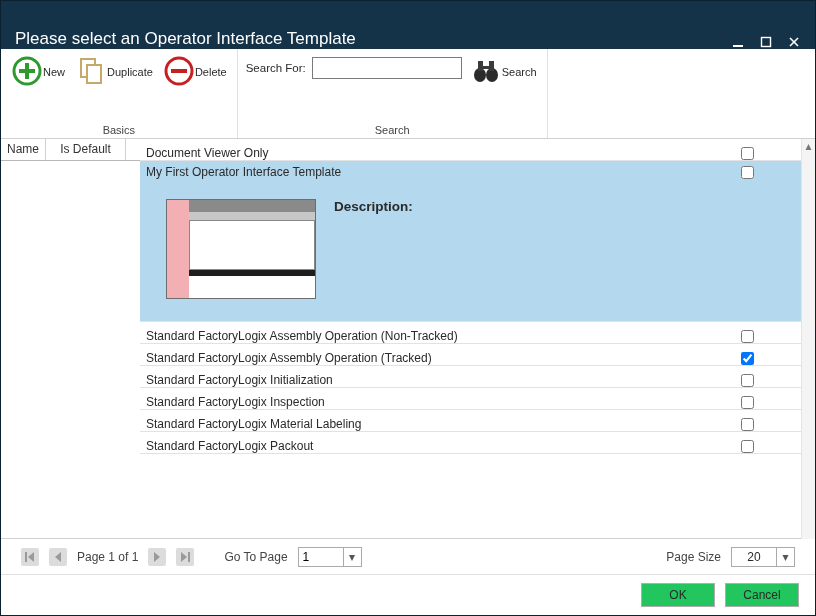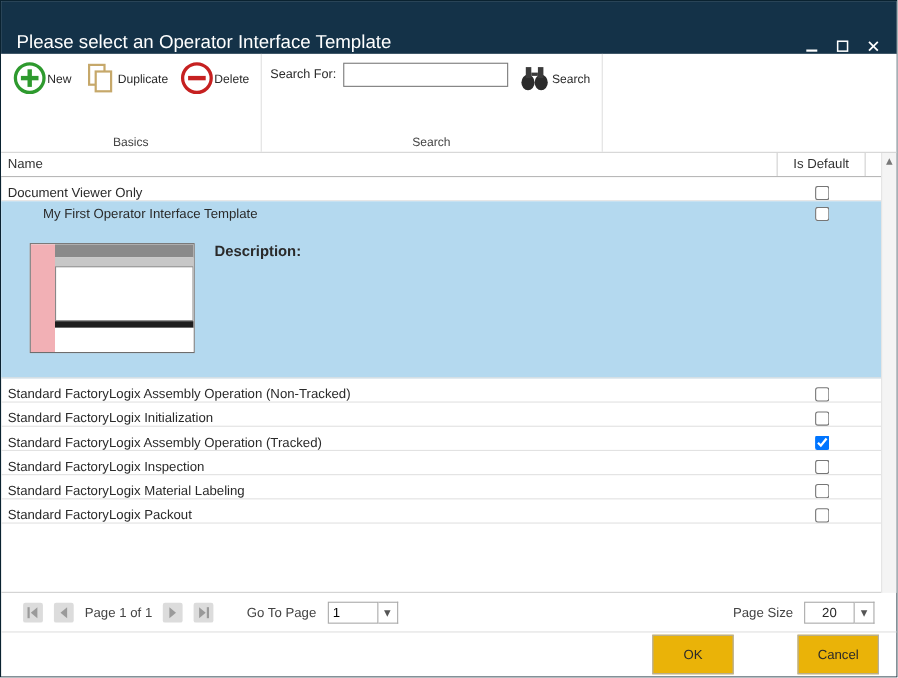--- a/index.html
+++ b/index.html
@@ -13,53 +13,53 @@
   .ribbon-group { border-right: 1px solid #e0e0e0; display: flex; flex-direction: column; align-items: center; padding: 4px 8px 2px 8px; }
   .ribbon-group .items { display: flex; gap: 6px; align-items: flex-start; flex: 1; }
   .ribbon-btn { display: flex; flex-direction: row; align-items: center; justify-content: flex-start; padding: 2px; min-width: 36px; cursor: pointer; }
   .ribbon-btn .icon { width: 32px; height: 32px; }
   .ribbon-btn .lbl { font-size: 11px; margin-top: 2px; }
   .ribbon-group .grp-label { font-size: 11px; color: #444; margin-top: 2px; }
   .search-line { display:flex; align-items:center; gap:6px; margin-top:4px;}
   .search-line label { font-size: 11.5px; }
   .search-line input { height: 22px; width: 150px; border: 1px solid #7a7a7a; padding: 2px 4px; }
   .grid-wrap { flex: 1; display:flex; position: relative; }
-  .grid { flex:1; display:flex; flex-direction: column; border-bottom: 1px solid #d0d0d0;}
+  .grid { flex:1; display:flex; border-bottom: 1px solid #d0d0d0;}
   .grid-header { display:flex; background:#fff; border-bottom:1px solid #b8b8b8; height:22px; }
   .gh-cell { padding: 3px 6px; font-size: 12px; color:#333; }
   .gh-name { flex:1; border-right:1px solid #d0d0d0; }
   .gh-def { width: 80px; text-align:center; border-right:1px solid #d0d0d0;}
   .gh-tail { width:14px; }
   .grid-body { flex:1; overflow:hidden; position:relative; }
   .row { display:flex; align-items:flex-end; height:22px; border-bottom:1px solid #e2e2e2; }
   .cell-name { flex:1; padding: 0 6px; font-size:12px; }
   .cell-def { width:80px; display:flex; justify-content:center; }
   .cell-tail { width:14px; }
   .row input[type=checkbox]{ width:13px; height:13px; }
   .row.expanded { height:auto; background:#b4d9ef; flex-direction:column; align-items:stretch; padding:0; border-bottom:1px solid #e2e2e2;}
-  .row.expanded .toprow { display:flex; align-items:center; height:22px;margin-left:32px;}
+  .row.expanded .toprow { display:flex; align-items:center; height:22px;}
   .detail { padding: 16px 26px 22px 26px; display:flex; gap:18px; align-items:flex-start;}
   .thumb { width:150px; height:100px; border:1px solid #6d6d6d; background:#fff; position:relative; overflow:hidden;}
   .thumb .tb-left{position:absolute;left:0;top:0;bottom:0;width:22px;background:#f2b0b5;}
   .thumb .tb-top{position:absolute;left:22px;right:0;top:0;height:12px;background:#8a8a8a;}
   .thumb .tb-top2{position:absolute;left:22px;right:0;top:12px;height:8px;background:#c7c7c7;}
   .thumb .tb-mid{position:absolute;left:22px;right:0;top:20px;height:50px;background:#fff;border:1px solid #888;}
   .thumb .tb-bar{position:absolute;left:22px;right:0;top:70px;height:6px;background:#1e1e1e;}
   .thumb .tb-bot{position:absolute;left:22px;right:0;top:76px;bottom:0;background:#fff;}
   .desc-label{font-weight:bold; font-size:13.5px;}
   .scrollbar { width:14px; background:#f4f4f4; border-left:1px solid #e4e4e4;}
   .sb-up{height:14px;display:flex;align-items:center;justify-content:center;color:#777;}
   .pager { height:36px; display:flex; align-items:center; padding:0 20px; gap:10px; border-bottom:1px solid #e0e0e0;}
   .pg-btn{ width:18px; height:18px; background:#dcdcdc; border-radius:2px; color:#888; display:flex;align-items:center;justify-content:center;}
   .pg-text{font-size:12px;color:#444;}
   .pg-input{width:46px;height:20px;border:1px solid #aaa;padding:2px 4px;font-size:12px;}
   .pg-combo{width:46px;height:20px;border:1px solid #aaa;padding:1px 3px;font-size:12px;display:flex;align-items:center;justify-content:center;}
   .pg-dd{width:18px;height:20px;border:1px solid #aaa;border-left:none;display:flex;align-items:center;justify-content:center;color:#555;}
   .bottom { height:40px; display:flex; align-items:center; justify-content:flex-end; padding:0 16px; gap:10px;}
-  .btn { min-width:74px; height:36px; border:1px solid #aeaeae; background:#eab308; font-size:12px; display:flex; align-items:center; justify-content:center; cursor:pointer;margin-left:48px;}
+  .btn { min-width:74px; height:24px; border:1px solid #aeaeae; background:#22c55e; font-size:12px; display:flex; align-items:center; justify-content:center; cursor:pointer;}
   .spacer{flex:1;}
 </style>
 </head>
 <body>
 
 <div class="window">
 
   <div class="titlebar">
     <div class="title">Please select an Operator Interface Template</div>
     <div class="winbtns">
@@ -168,30 +168,30 @@
             </div>
           </div>
           <div class="row">
             <div class="cell-name">Standard FactoryLogix Assembly Operation (Non-Tracked)</div>
             <div class="cell-def">
               <input type="checkbox" style="">
             </div>
             <div class="cell-tail"></div>
           </div>
           <div class="row">
+            <div class="cell-name">Standard FactoryLogix Assembly Operation (Tracked)</div>
+            <div class="cell-def">
+              <input type="checkbox" checked="" style="">
+            </div>
+            <div class="cell-tail"></div>
+          </div>
+          <div class="row">
             <div class="cell-name">Standard FactoryLogix Initialization</div>
             <div class="cell-def">
               <input type="checkbox" style="">
-            </div>
-            <div class="cell-tail"></div>
-          </div>
-          <div class="row">
-            <div class="cell-name">Standard FactoryLogix Assembly Operation (Tracked)</div>
-            <div class="cell-def">
-              <input type="checkbox" checked="" style="">
             </div>
             <div class="cell-tail"></div>
           </div>
           <div class="row">
             <div class="cell-name">Standard FactoryLogix Inspection</div>
             <div class="cell-def">
               <input type="checkbox" style="">
             </div>
             <div class="cell-tail"></div>
           </div>

